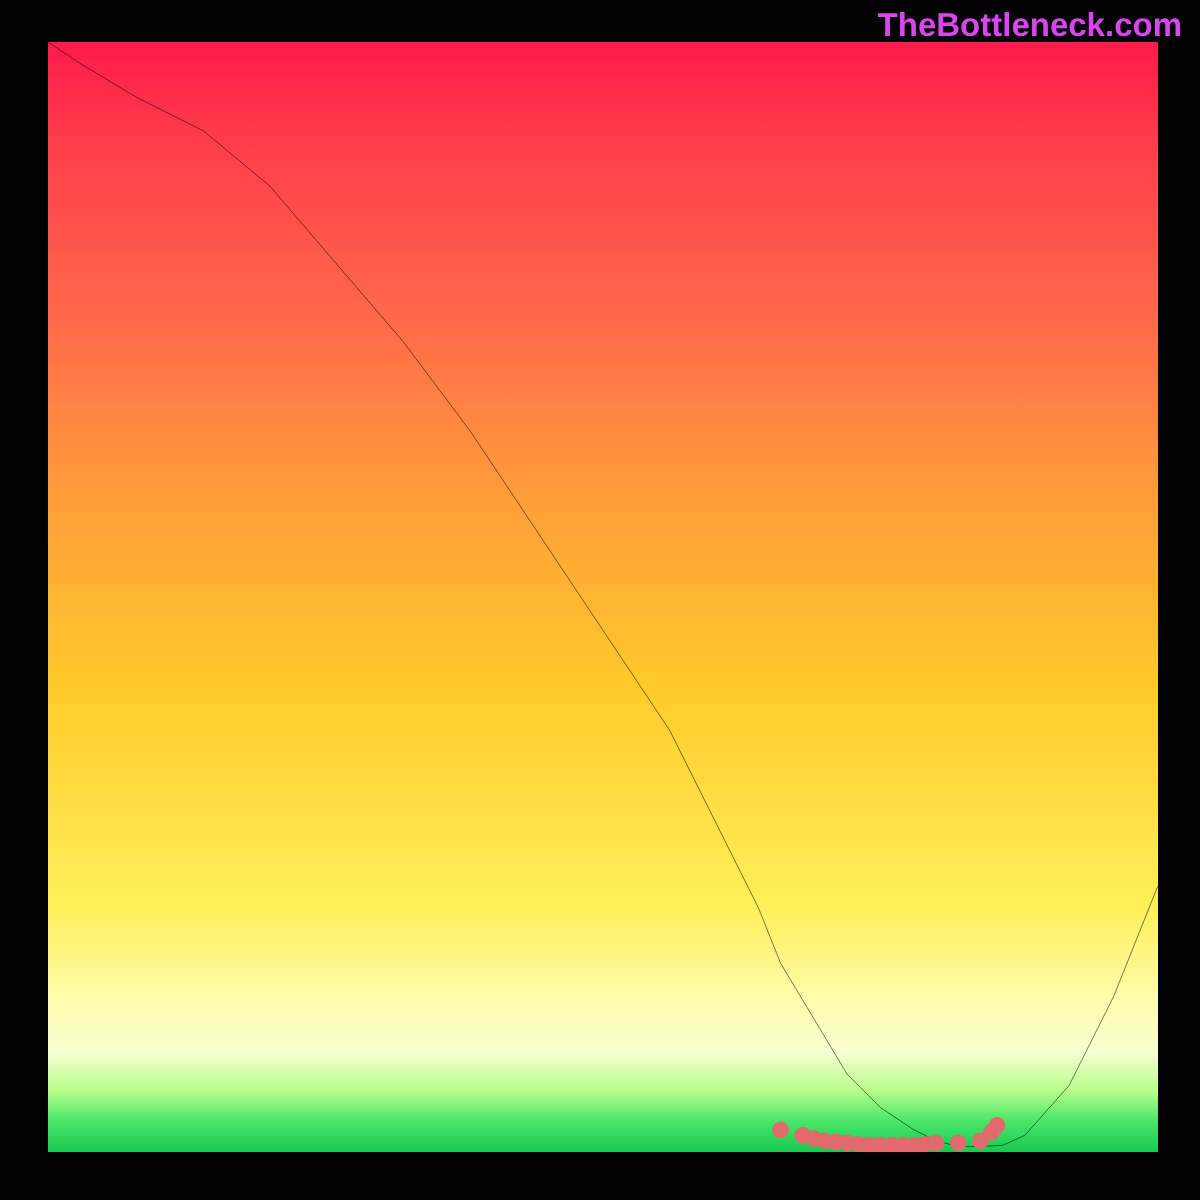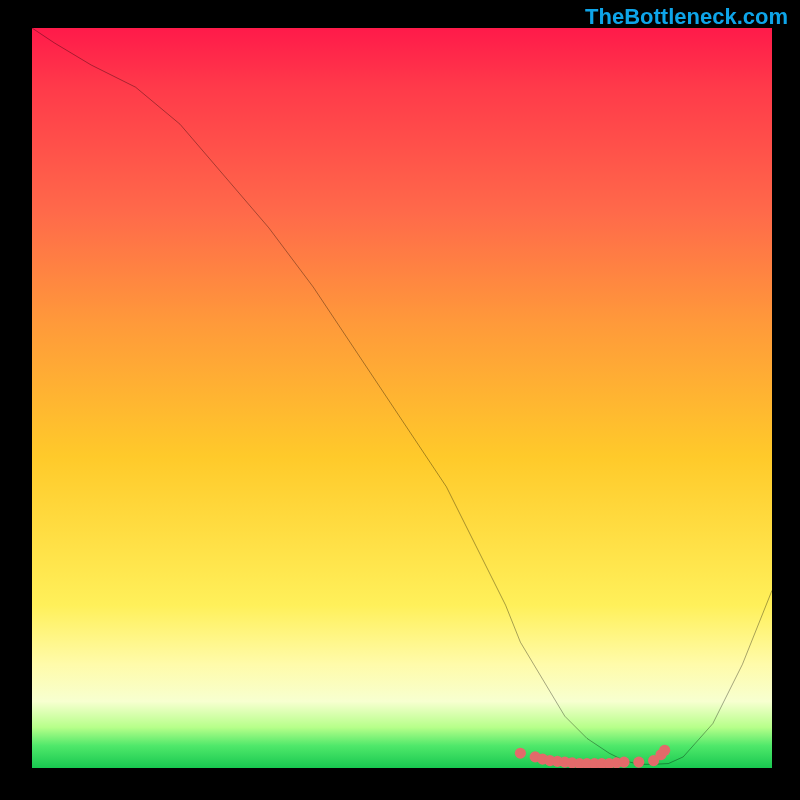--- a/index.html
+++ b/index.html
@@ -2,21 +2,21 @@
 <html><head>
 <meta charset="utf-8">
 <style>
   * { margin: 0; padding: 0; box-sizing: border-box; }
   html, body { width: 800px; height: 800px; background: #000; font-family: Arial, sans-serif; }
   .container { position: relative; width: 800px; height: 800px; background: #000; }
   .watermark {
     position: absolute;
     top: 4px;
     right: 12px;
-    color: #0ea5e9;
+    color: #d946ef;
     font-size: 22px;
     font-weight: bold;
     z-index: 10;
     text-align: right;
   }
   .plot-area {
     position: absolute;
     left: 32px;
     top: 28px;
     width: 740px;

